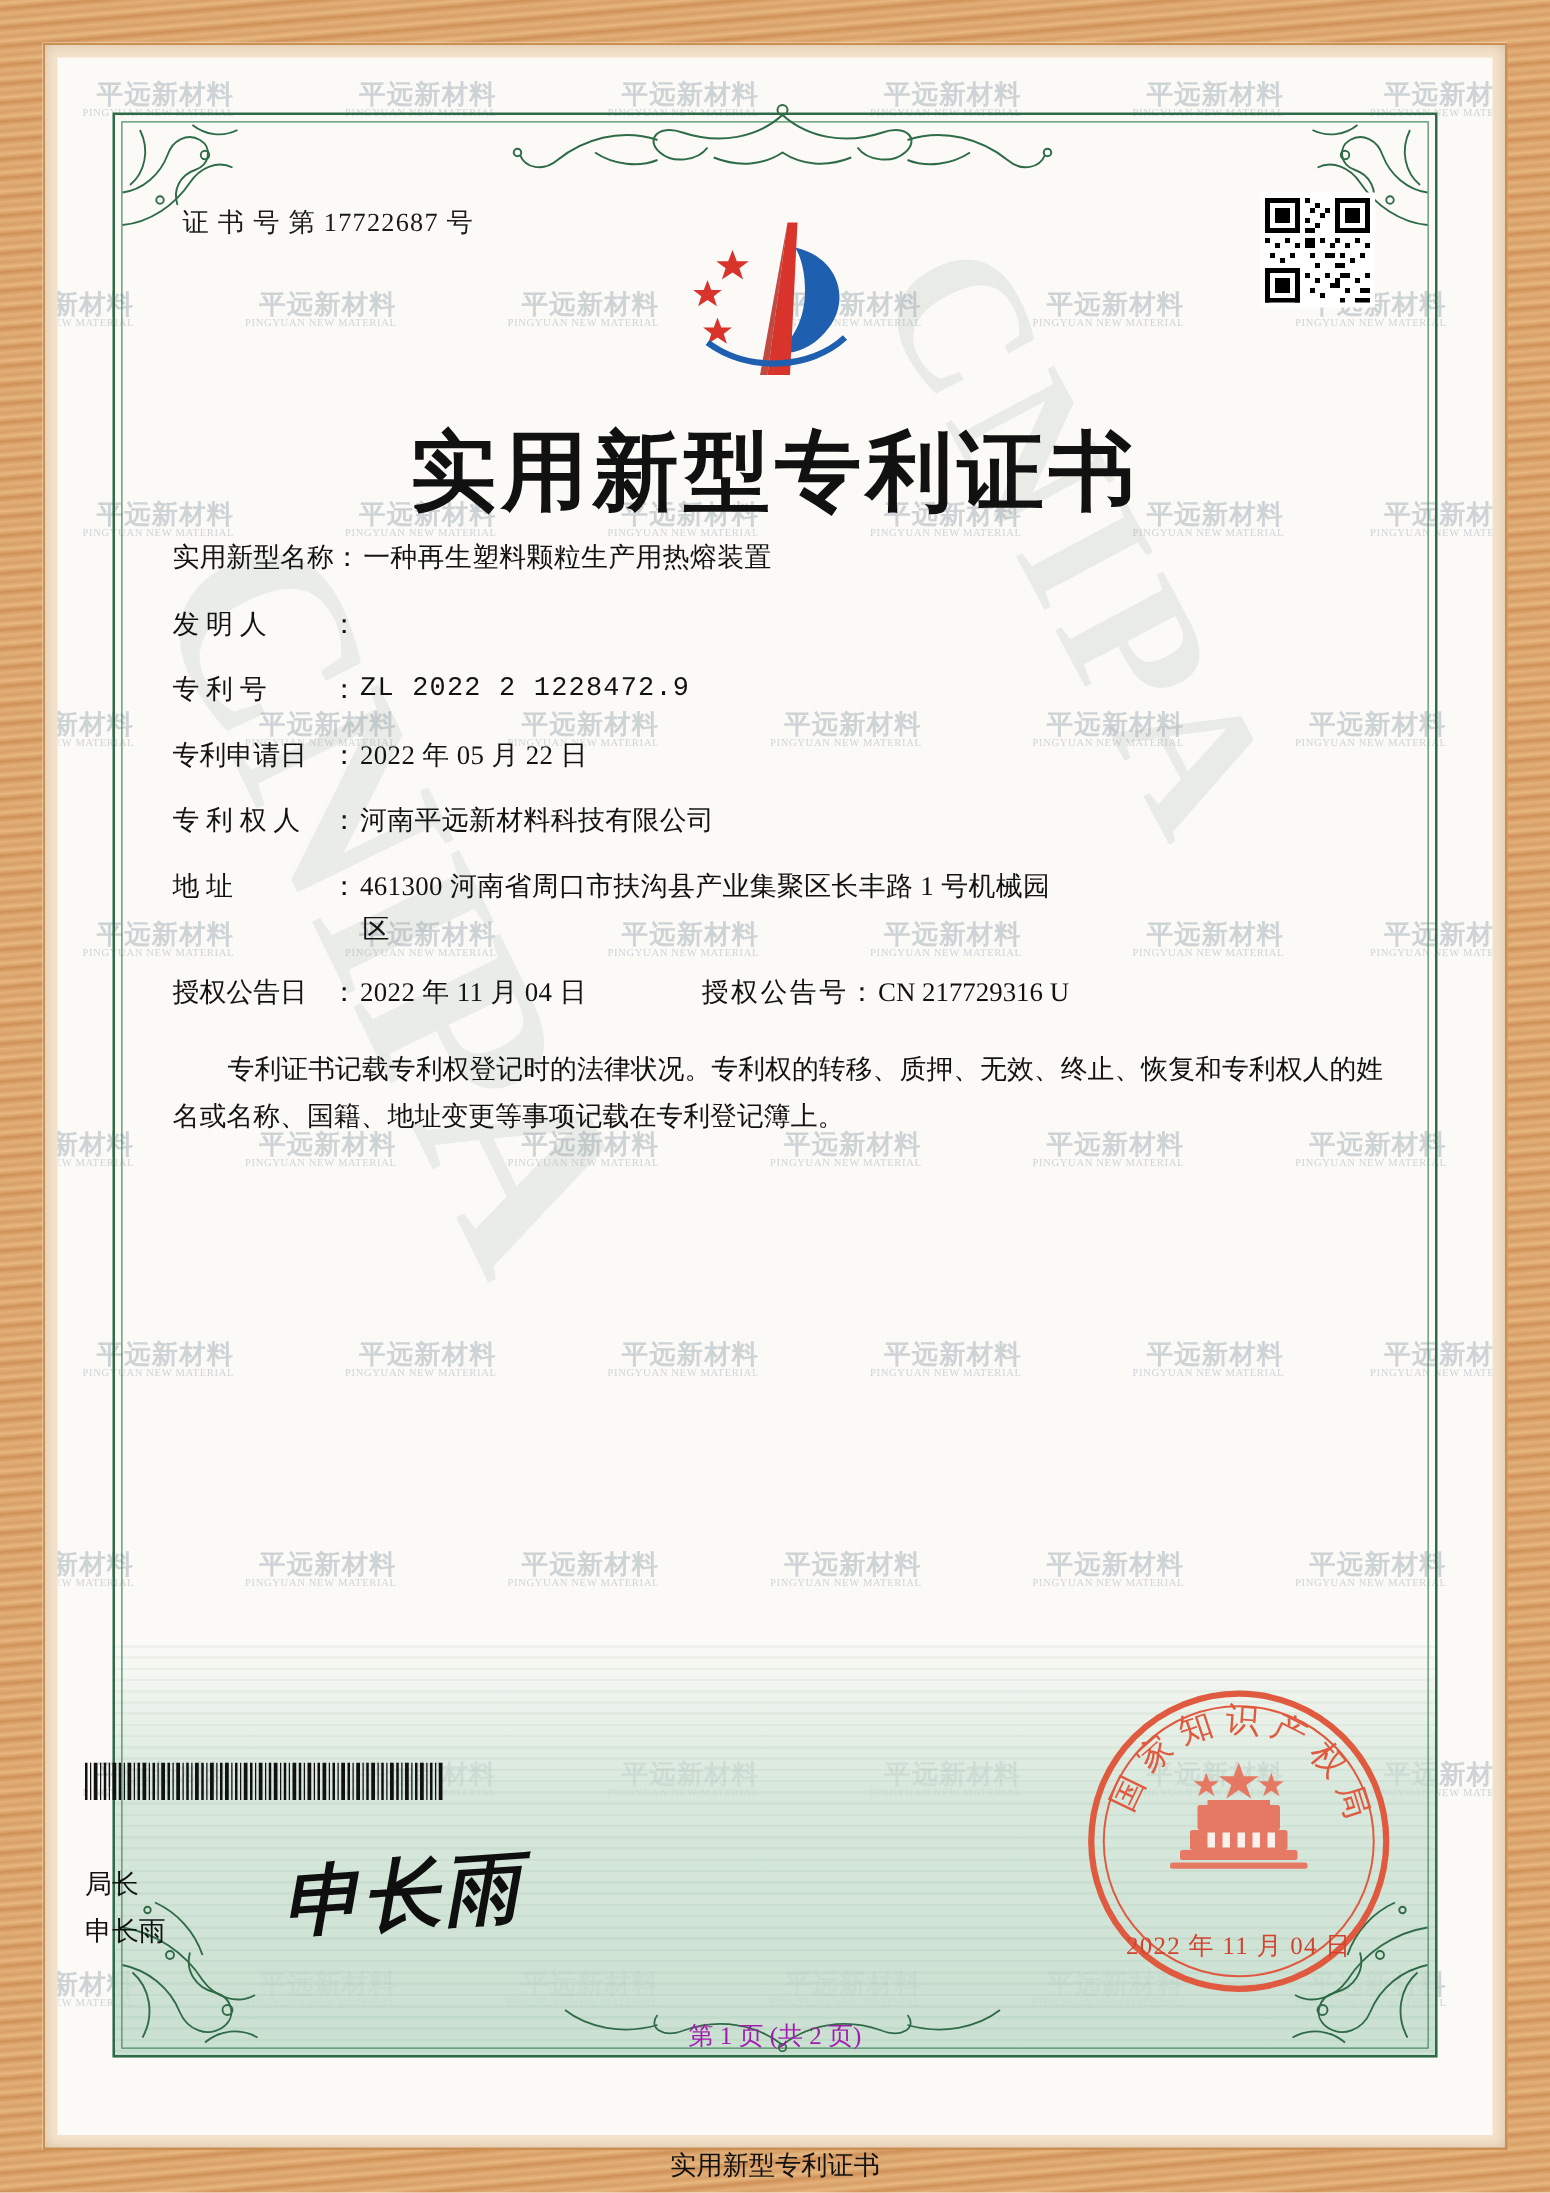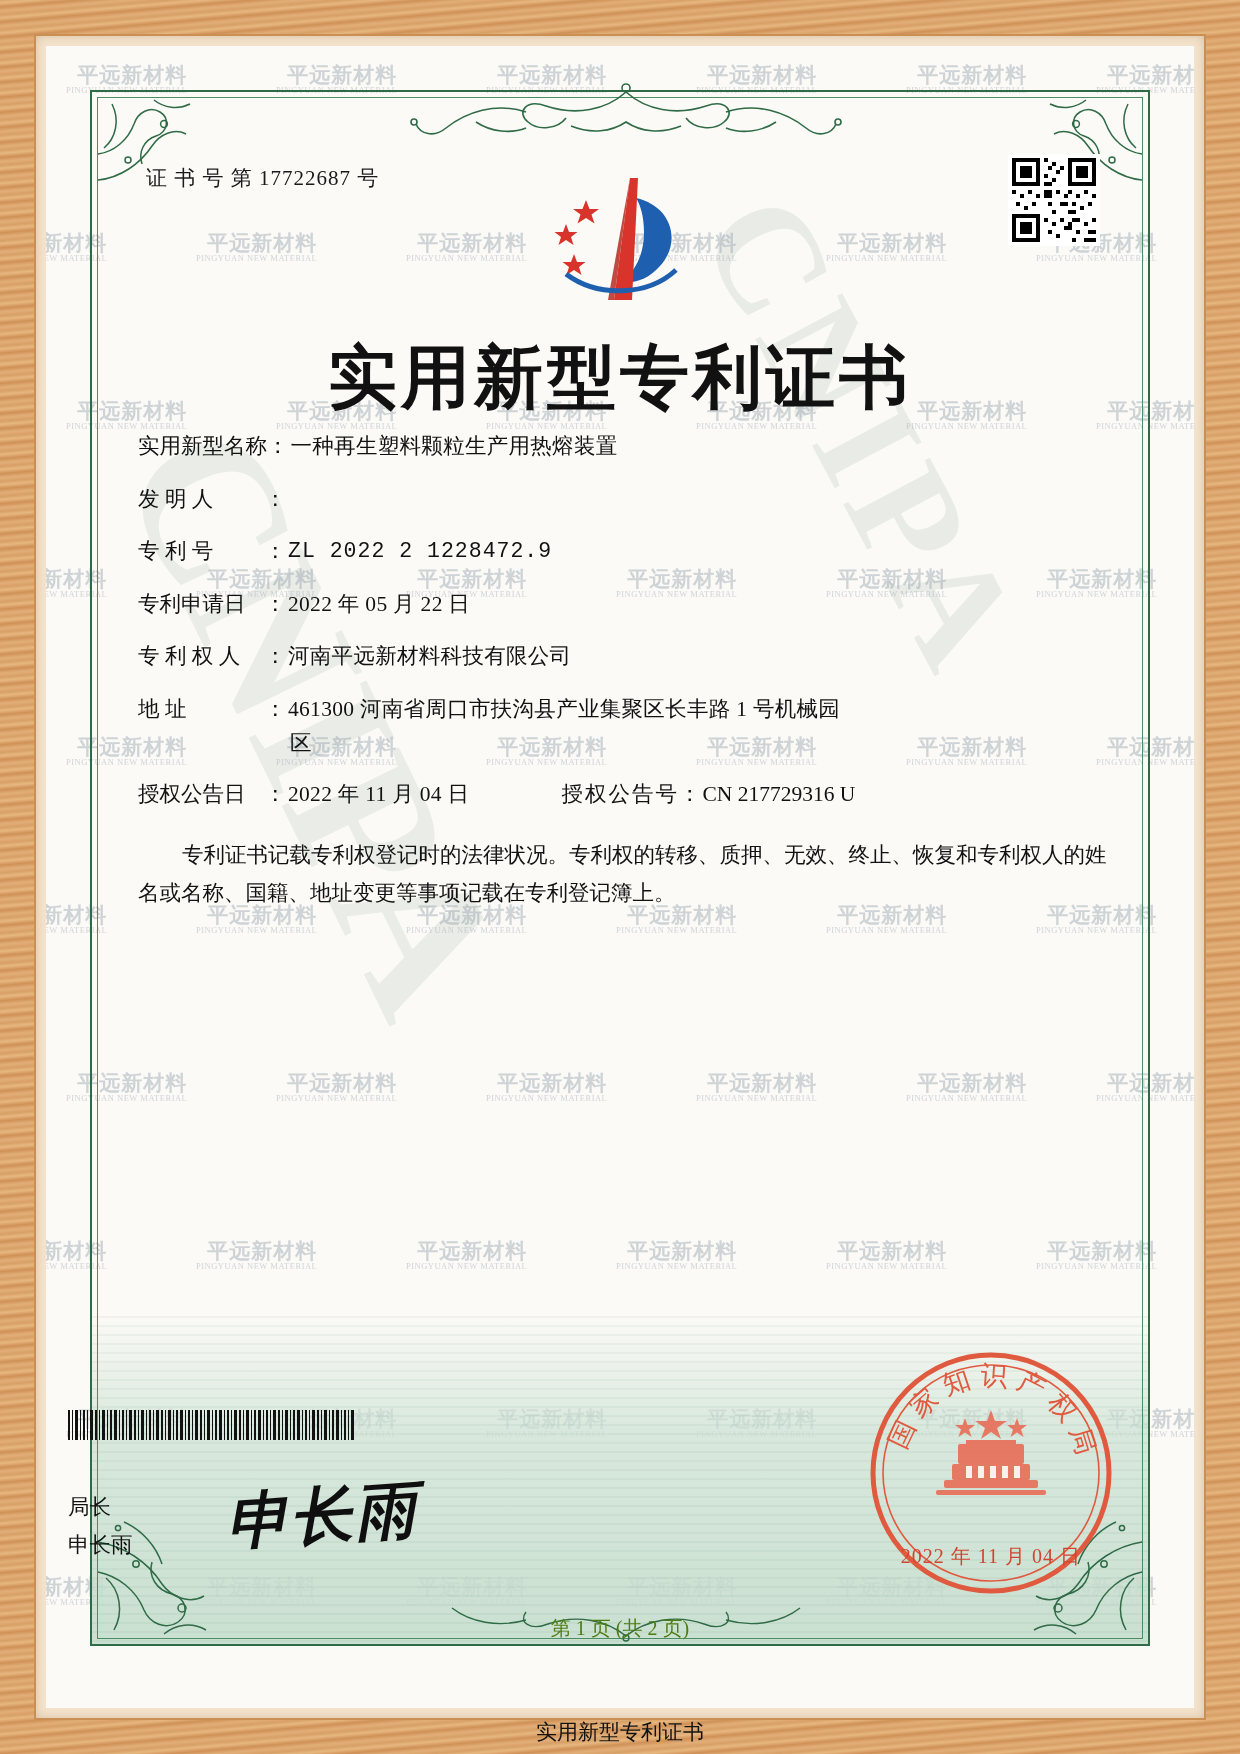--- a/index.html
+++ b/index.html
@@ -196,21 +196,21 @@
   .seal-date {
     position: absolute; right: 78px; bottom: 138px;
     width: 250px; text-align: center;
     font-size: 20px; color: #d2442f;
     letter-spacing: 1px;
     z-index: 10;
   }
 
   .page-no {
     position: absolute; left: 0; right: 0; bottom: 66px;
-    text-align: center; font-size: 20px; color: #4d7c0f;
+    text-align: center; font-size: 20px; color: #a21caf;
     z-index: 8;
   }
   .footer-note {
     position: absolute; left: 0; right: 0; bottom: 8px;
     text-align: center; font-size: 21px; color: #111;
     z-index: 10;
   }
 </style>
 </head>
 <body>

